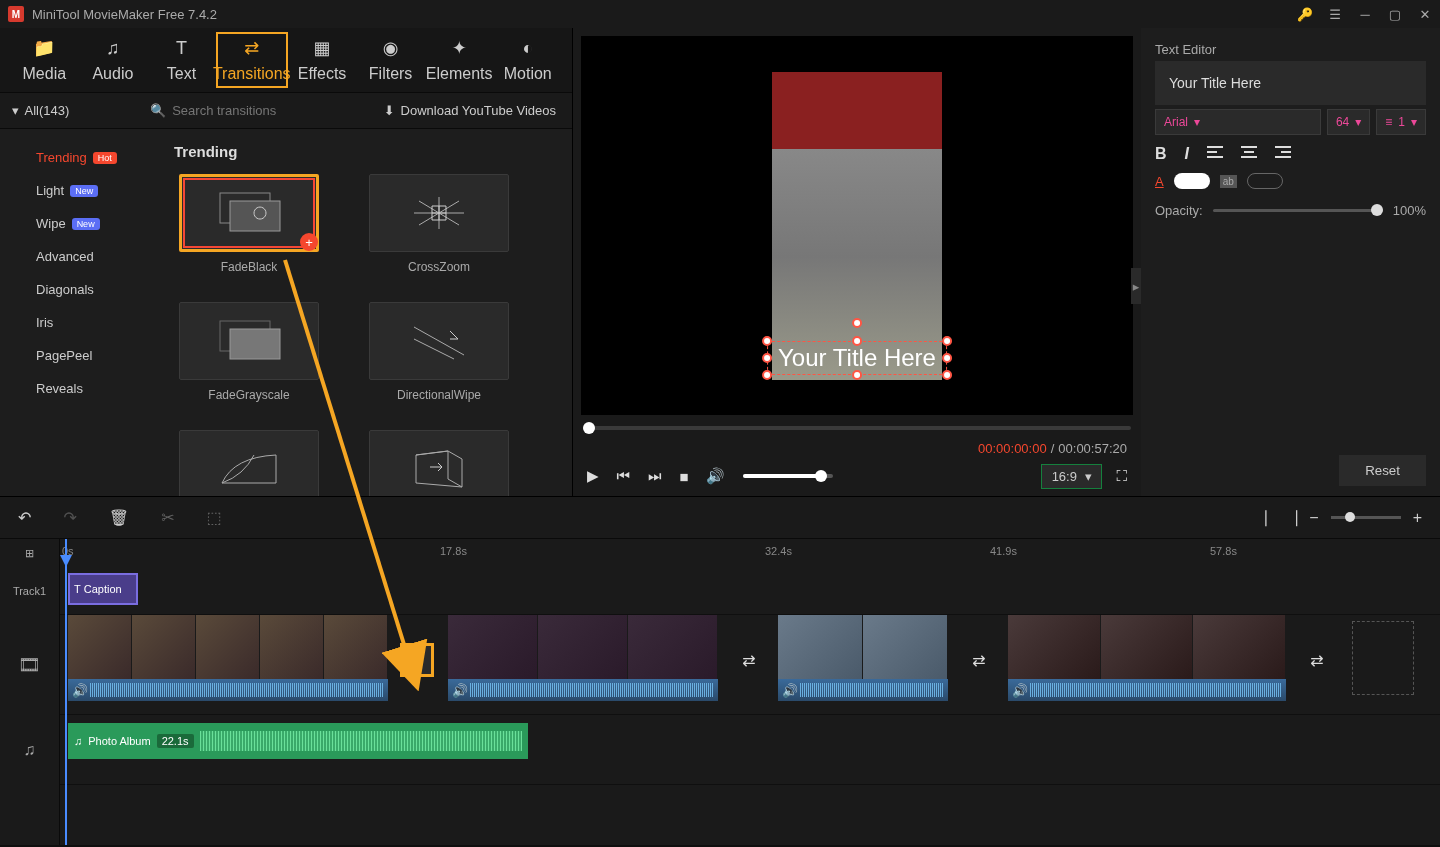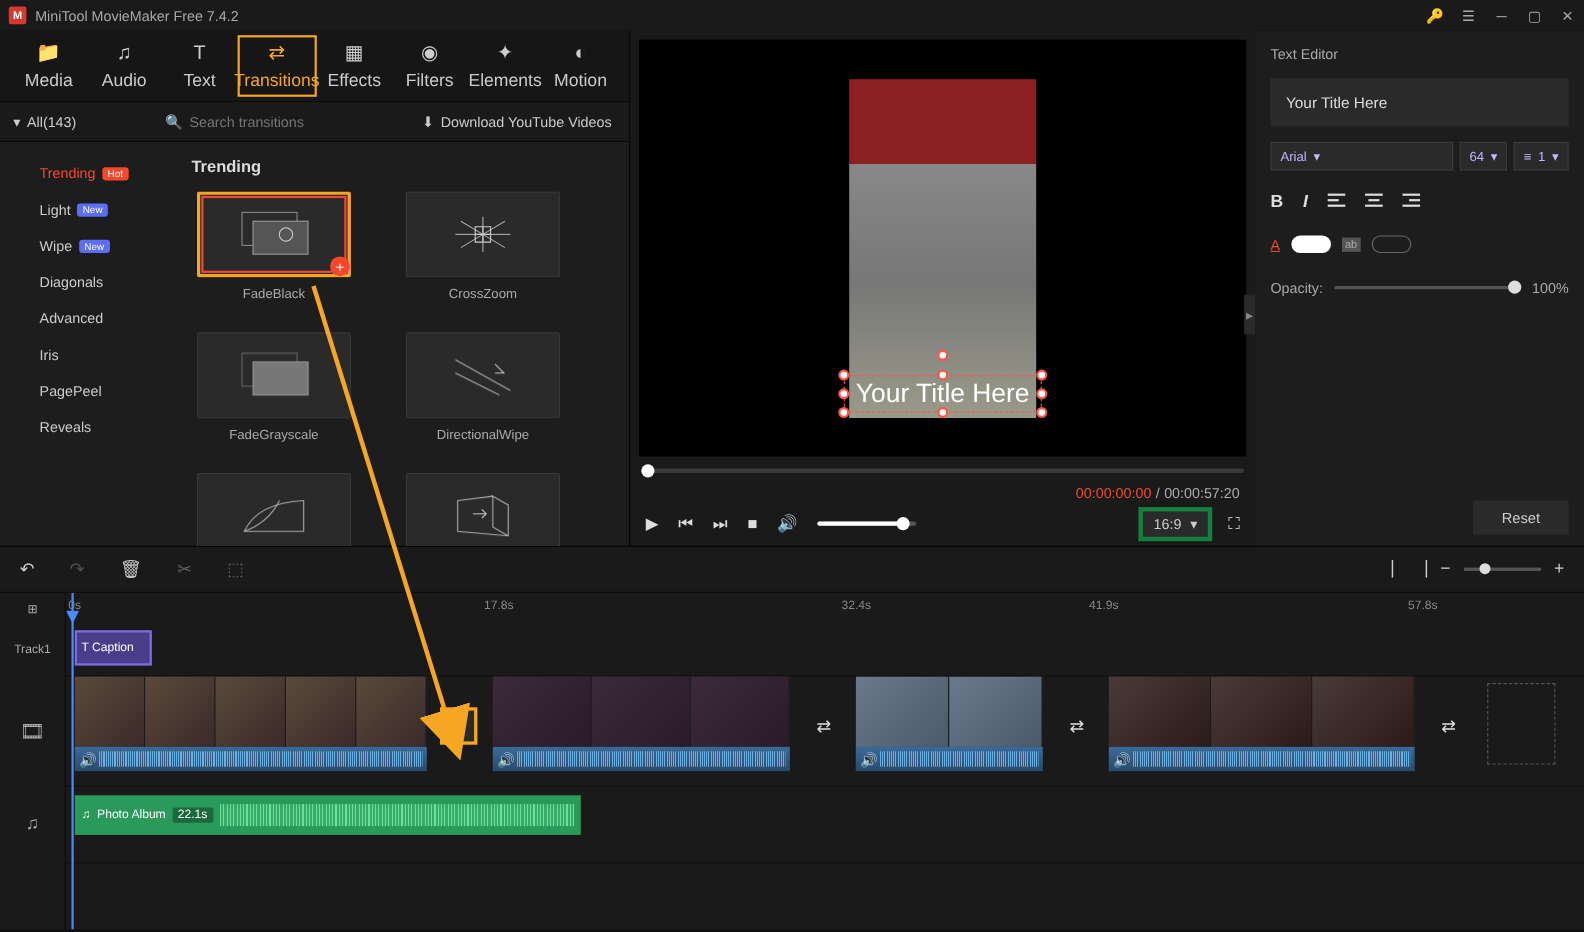--- a/index.html
+++ b/index.html
@@ -53,28 +53,28 @@
 .scrub-head{width:12px;height:12px;background:#fff;border-radius:50%;position:absolute;left:0}
 .time-row{display:flex;justify-content:flex-end;padding:0 14px;gap:4px;font-size:13px}
 .time-cur{color:#f5472e}
 .controls{height:40px;display:flex;align-items:center;padding:0 14px;gap:18px;justify-content:space-between}
 .ctrl-left{display:flex;align-items:center;gap:18px}
 .ctrl-right{display:flex;align-items:center;gap:14px}
 .ctrl-btn{color:#ddd;cursor:pointer;font-size:15px}
 .vol-slider{width:90px;height:4px;background:#555;border-radius:2px;position:relative}
 .vol-slider .fill{height:100%;background:#fff;border-radius:2px;width:90%}
 .vol-slider .knob{width:12px;height:12px;background:#fff;border-radius:50%;position:absolute;right:6px;top:-4px}
-.aspect{background:#2a2a2a;border:4px solid #15803d;padding:4px 10px;color:#ccc;display:flex;align-items:center;gap:8px;cursor:pointer}
+.aspect{background:#2a2a2a;border:1px solid #15803d;padding:4px 10px;color:#ccc;display:flex;align-items:center;gap:8px;cursor:pointer}
 .prop-panel{flex:1;background:#1d1d1d;display:flex;flex-direction:column;position:relative}
 .prop-hdr{height:40px;display:flex;align-items:center;padding:0 14px;color:#ccc;border-bottom:1px solid #0a0a0a}
-.prop-body{padding:14px;display:flex;flex-direction:column;gap:14px}
+.prop-body{padding:14px;display:flex;flex-direction:column;gap:4px}
 .prop-label{color:#aaa;font-size:13px}
 .title-input{background:#2a2a2a;border:none;color:#ddd;padding:14px;font-size:14px;outline:none}
 .prop-row{display:flex;gap:6px;align-items:center}
-.sel{background:#2a2a2a;border:1px solid #3a3a3a;color:#c4b5fd;padding:5px 8px;display:flex;align-items:center;gap:6px;cursor:pointer;font-size:12px}
+.sel{background:#2a2a2a;border:1px solid #3a3a3a;color:#ec4899;padding:5px 8px;display:flex;align-items:center;gap:6px;cursor:pointer;font-size:12px}
 .fmt-row{display:flex;gap:18px;padding:6px 0}
 .fmt-btn{color:#ddd;cursor:pointer;font-weight:bold;font-size:16px}
 .color-row{display:flex;gap:10px;align-items:center}
 .color-sw{width:36px;height:16px;border-radius:8px;cursor:pointer}
 .opacity-row{display:flex;align-items:center;gap:10px;margin-top:10px}
 .op-slider{flex:1;height:3px;background:#555;position:relative;border-radius:2px}
 .op-slider .kn{width:12px;height:12px;background:#ddd;border-radius:50%;position:absolute;right:0;top:-5px}
 .reset-btn{position:absolute;bottom:10px;right:14px;background:#2a2a2a;border:none;color:#ccc;padding:8px 26px;cursor:pointer}
 .expand-tab{position:absolute;left:-10px;top:240px;width:10px;height:36px;background:#2a2a2a;display:flex;align-items:center;justify-content:center;cursor:pointer;color:#888}
 .timeline{height:349px;background:#1a1a1a;border-top:1px solid #000;display:flex;flex-direction:column}
@@ -184,24 +184,24 @@
           </div>
         <div class="cat-item">
             <span>Light</span>
             <span class="badge new">New</span>
           </div>
         <div class="cat-item">
             <span>Wipe</span>
             <span class="badge new">New</span>
           </div>
         <div class="cat-item">
+            <span>Advanced</span>
+          </div>
+        <div class="cat-item">
             <span>Diagonals</span>
-          </div>
-        <div class="cat-item">
-            <span>Advanced</span>
           </div>
         <div class="cat-item">
             <span>Iris</span>
           </div>
         <div class="cat-item">
             <span>PagePeel</span>
           </div>
         <div class="cat-item">
             <span>Reveals</span>
           </div>
@@ -410,21 +410,21 @@
       <div class="gut-row" style="height:100px;font-size:18px">🎞</div>
       <div class="gut-row" style="height:70px;font-size:16px">♫</div>
     </div>
     <div class="tl-tracks">
       <div class="playhead"></div>
       <div class="ruler">
         <span style="left:2px">0s</span>
         <span style="left:380px">17.8s</span>
         <span style="left:705px">32.4s</span>
         <span style="left:930px">41.9s</span>
-        <span style="left:1220px">57.8s</span>
+        <span style="left:1150px">57.8s</span>
       </div>
       <div class="track" style="height:48px">
         <div class="caption-clip">
             <span>T</span>
             <span>Caption</span>
           </div>
       </div>
       <div class="track" style="height:100px">
         <div class="video-clip" style="left:8px;width:320px">
           <div class="clip-thumbs">

